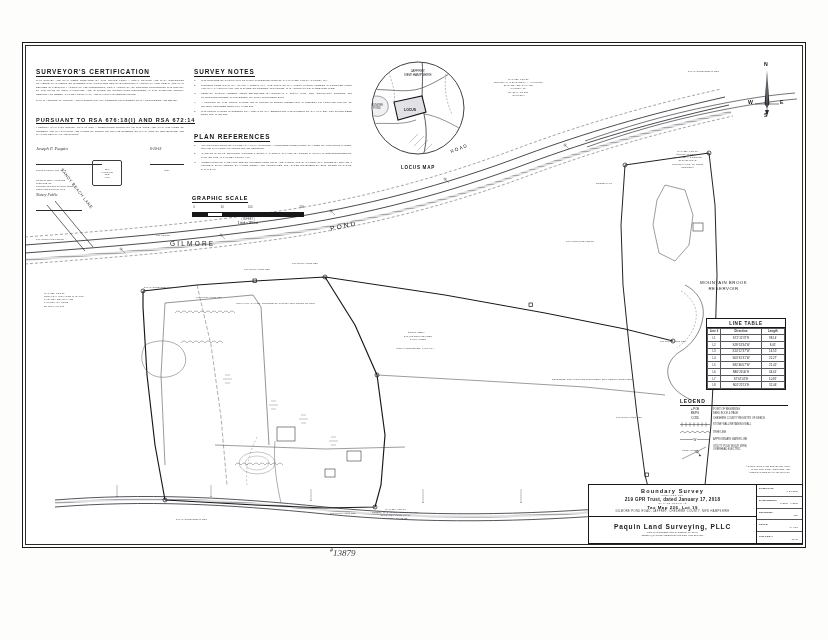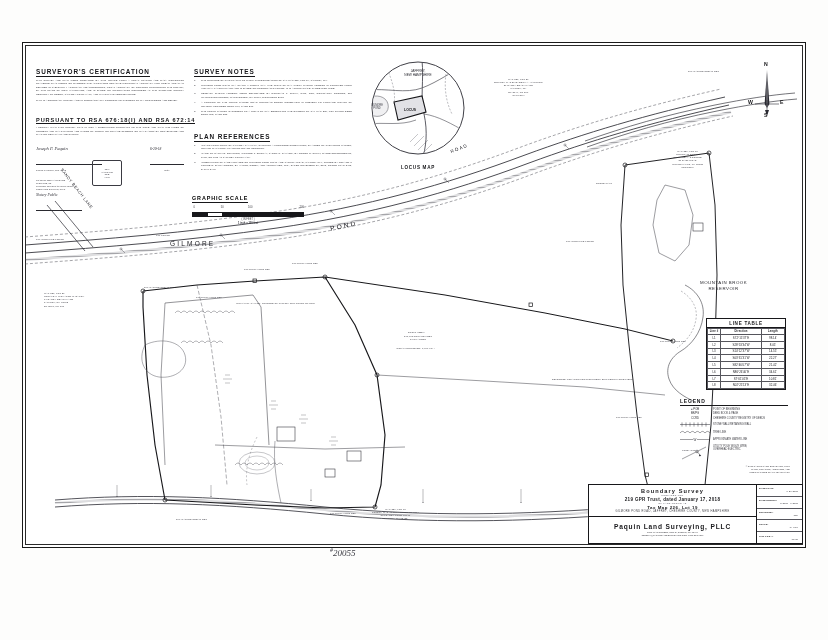--- a/index.html
+++ b/index.html
@@ -636,16 +636,16 @@
         <div class="tb-fval">1"=100'</div>
       </div>
       <div class="tb-field">
         <div class="tb-flabel">CAD FILE #:</div>
         <div class="tb-fval">18-05</div>
       </div>
     </div>
   </div>
 
   <div class="handwrite">
-    <span class="hw-hash">#</span><span>20055</span>
+    <span class="hw-hash">#</span><span>13879</span>
   </div>
 
 </div>
 
 </body></html>

